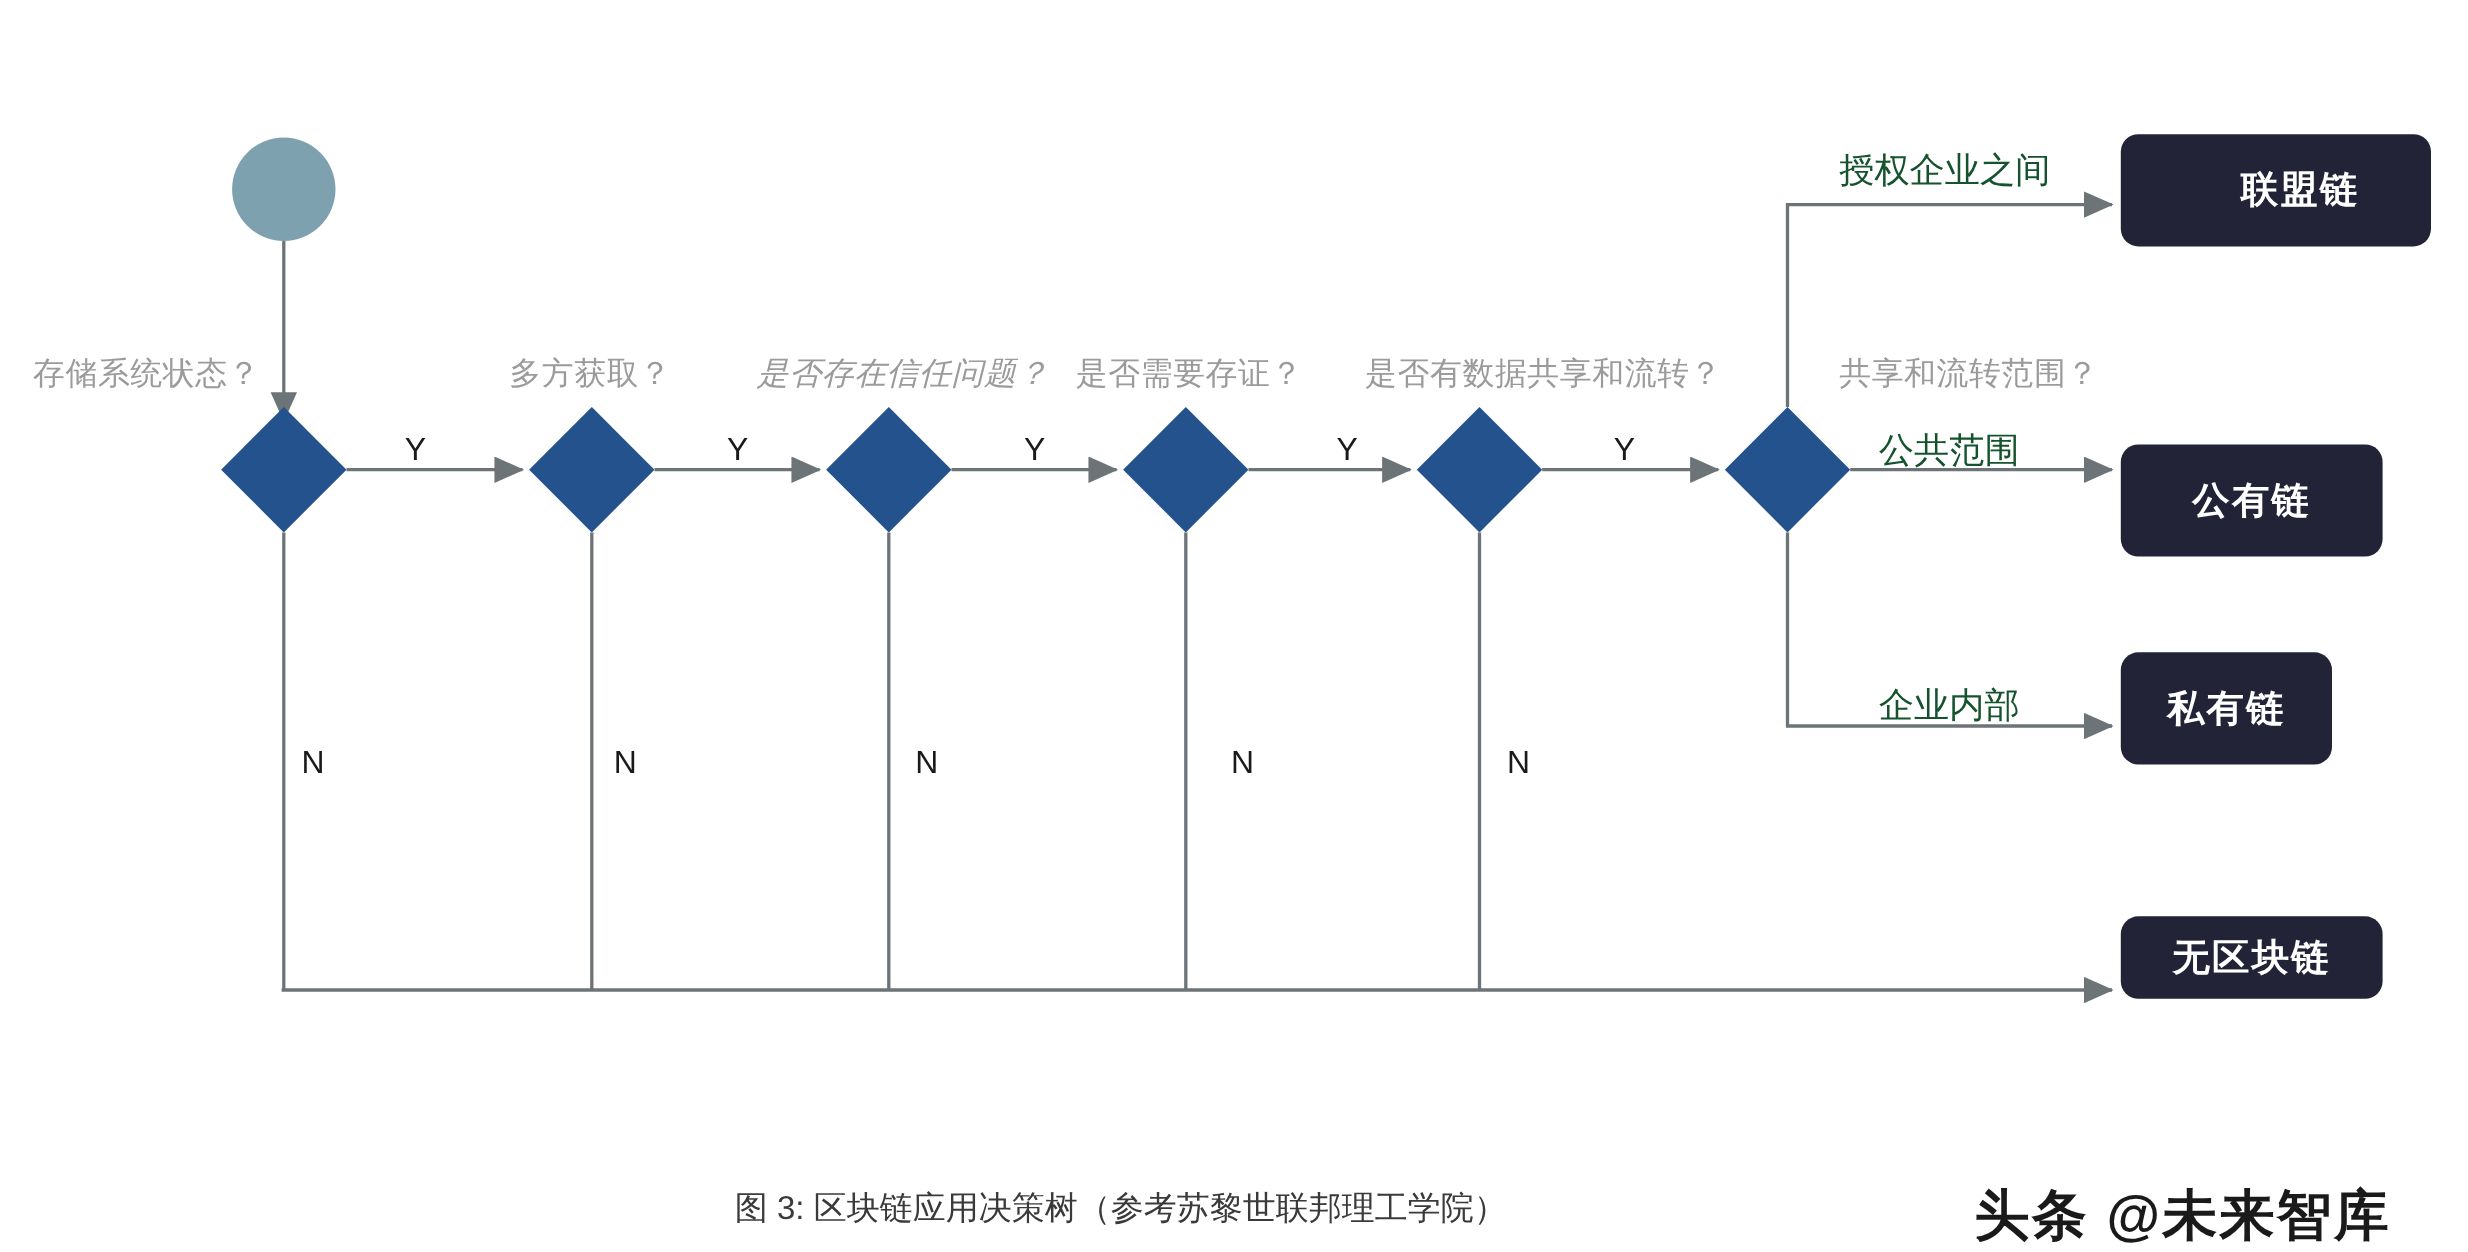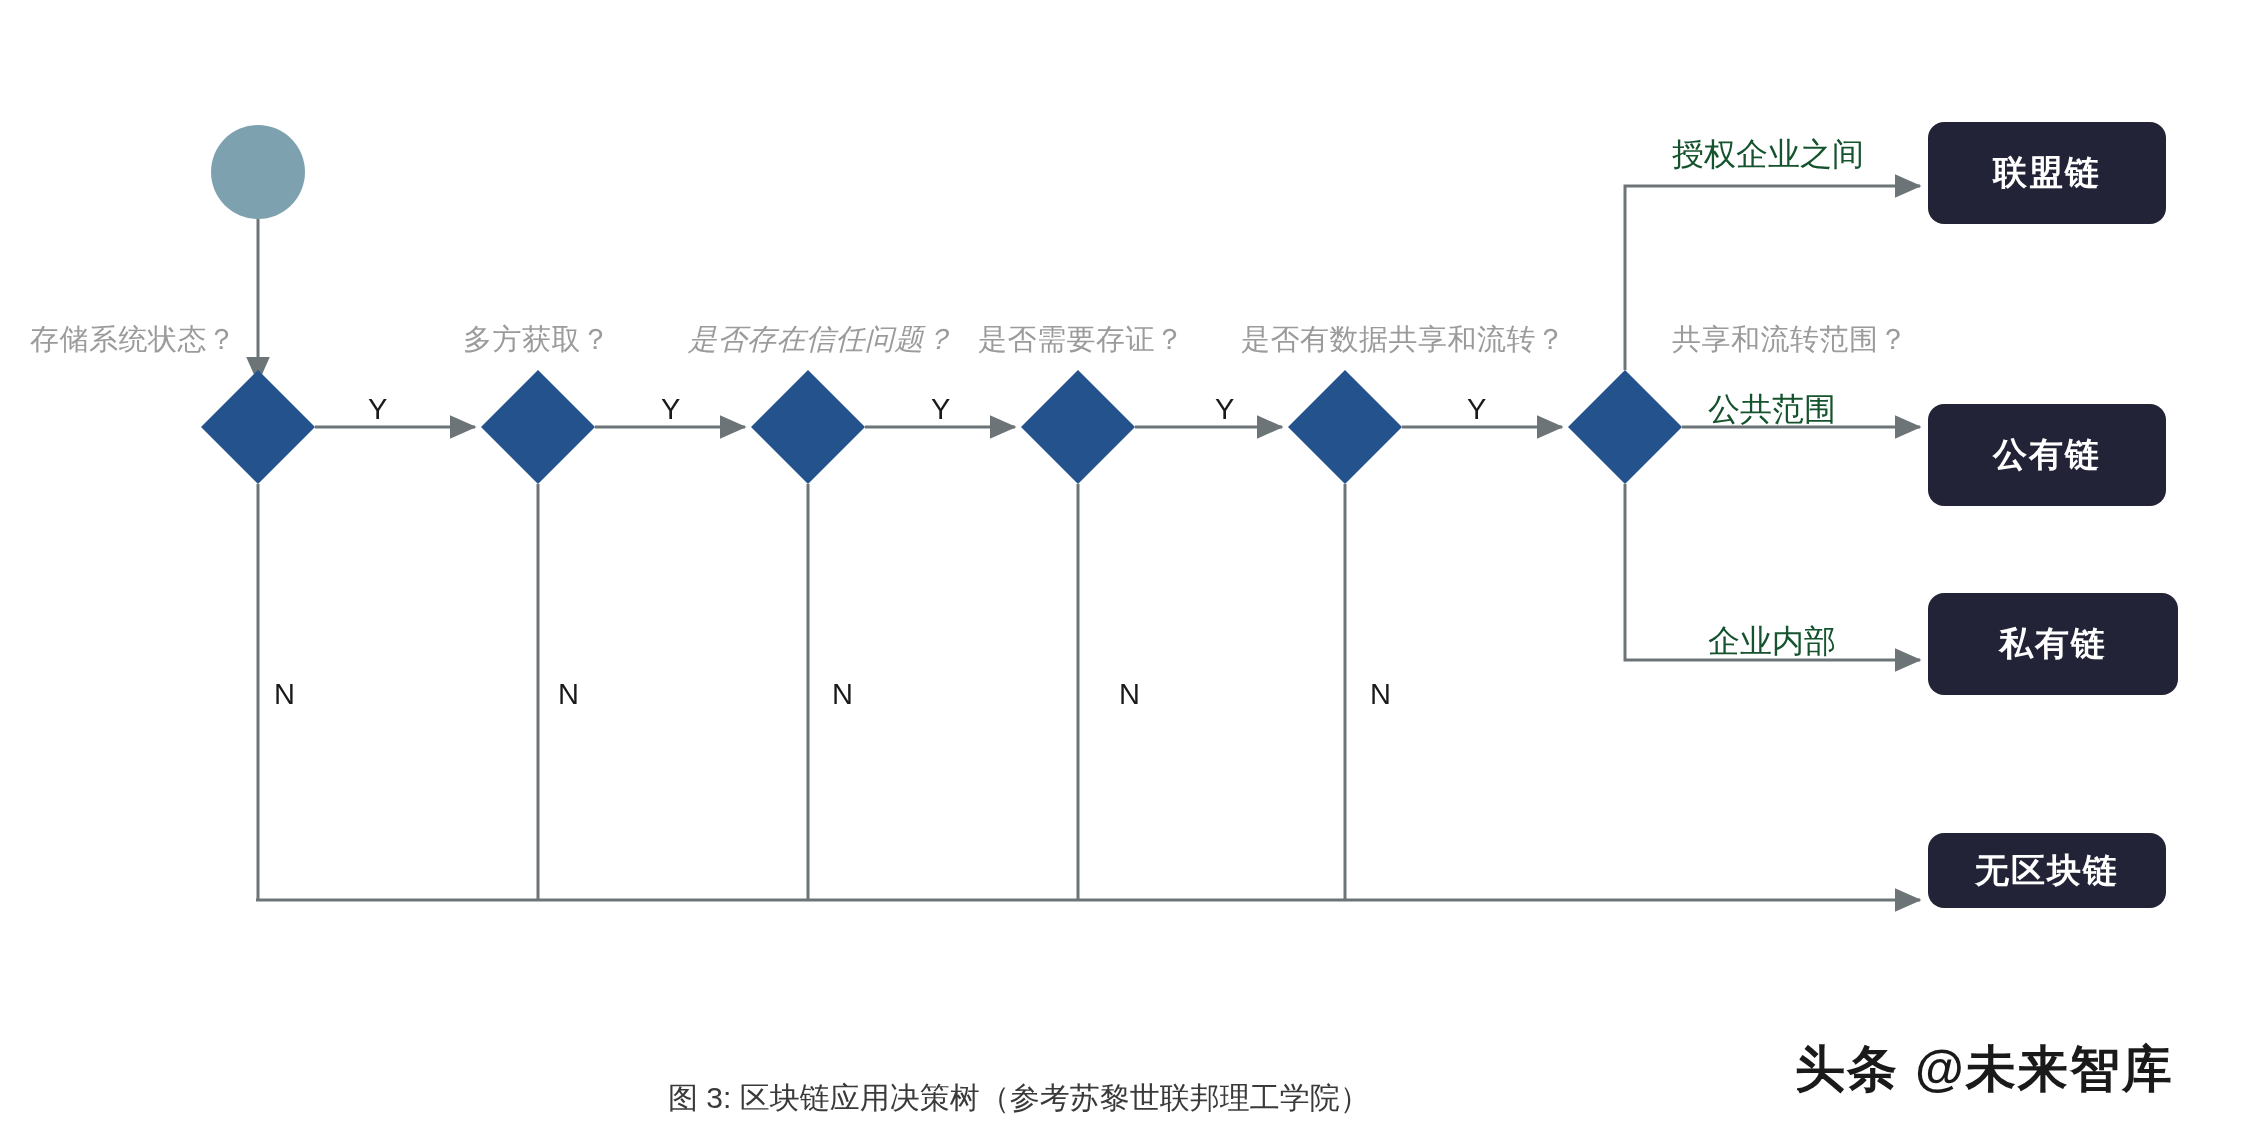--- a/index.html
+++ b/index.html
@@ -141,21 +141,21 @@
     <div class="lbl yn-label" style="left:832px; top:678px;">N</div>
     <div class="lbl yn-label" style="left:1119px; top:678px;">N</div>
     <div class="lbl yn-label" style="left:1370px; top:678px;">N</div>
 
     <div class="lbl branch-label" style="left:1672px; top:133px;">授权企业之间</div>
     <div class="lbl branch-label" style="left:1708px; top:388px;">公共范围</div>
     <div class="lbl branch-label" style="left:1708px; top:620px;">企业内部</div>
 
     <div class="caption" style="left:668px; top:1078px;">图 3: 区块链应用决策树（参考苏黎世联邦理工学院）</div>
 
-    <div class="watermark" style="left:1795px; top:1036px;text-align:center;">头条 @未来智库</div>
+    <div class="watermark" style="left:1795px; top:1072px;text-align:center;">头条 @未来智库</div>
   </div>
 
-  <div class="out-box" style="left:1928px; top:122px; width:238px; height:102px;">联盟链</div>
+  <div class="out-box" style="left:1928px; top:122px; width:238px; height:102px;padding-left:44px;">联盟链</div>
   <div class="out-box" style="left:1928px; top:360px; width:238px; height:102px;margin-top:44px;">公有链</div>
-  <div class="out-box" style="left:1928px; top:593px; width:250px; height:102px;">私有链</div>
+  <div class="out-box" style="left:1928px; top:593px; width:192px; height:102px;">私有链</div>
   <div class="out-box" style="left:1928px; top:833px; width:238px; height:75px;">无区块链</div>
 
 </div>
 
 </body></html>

